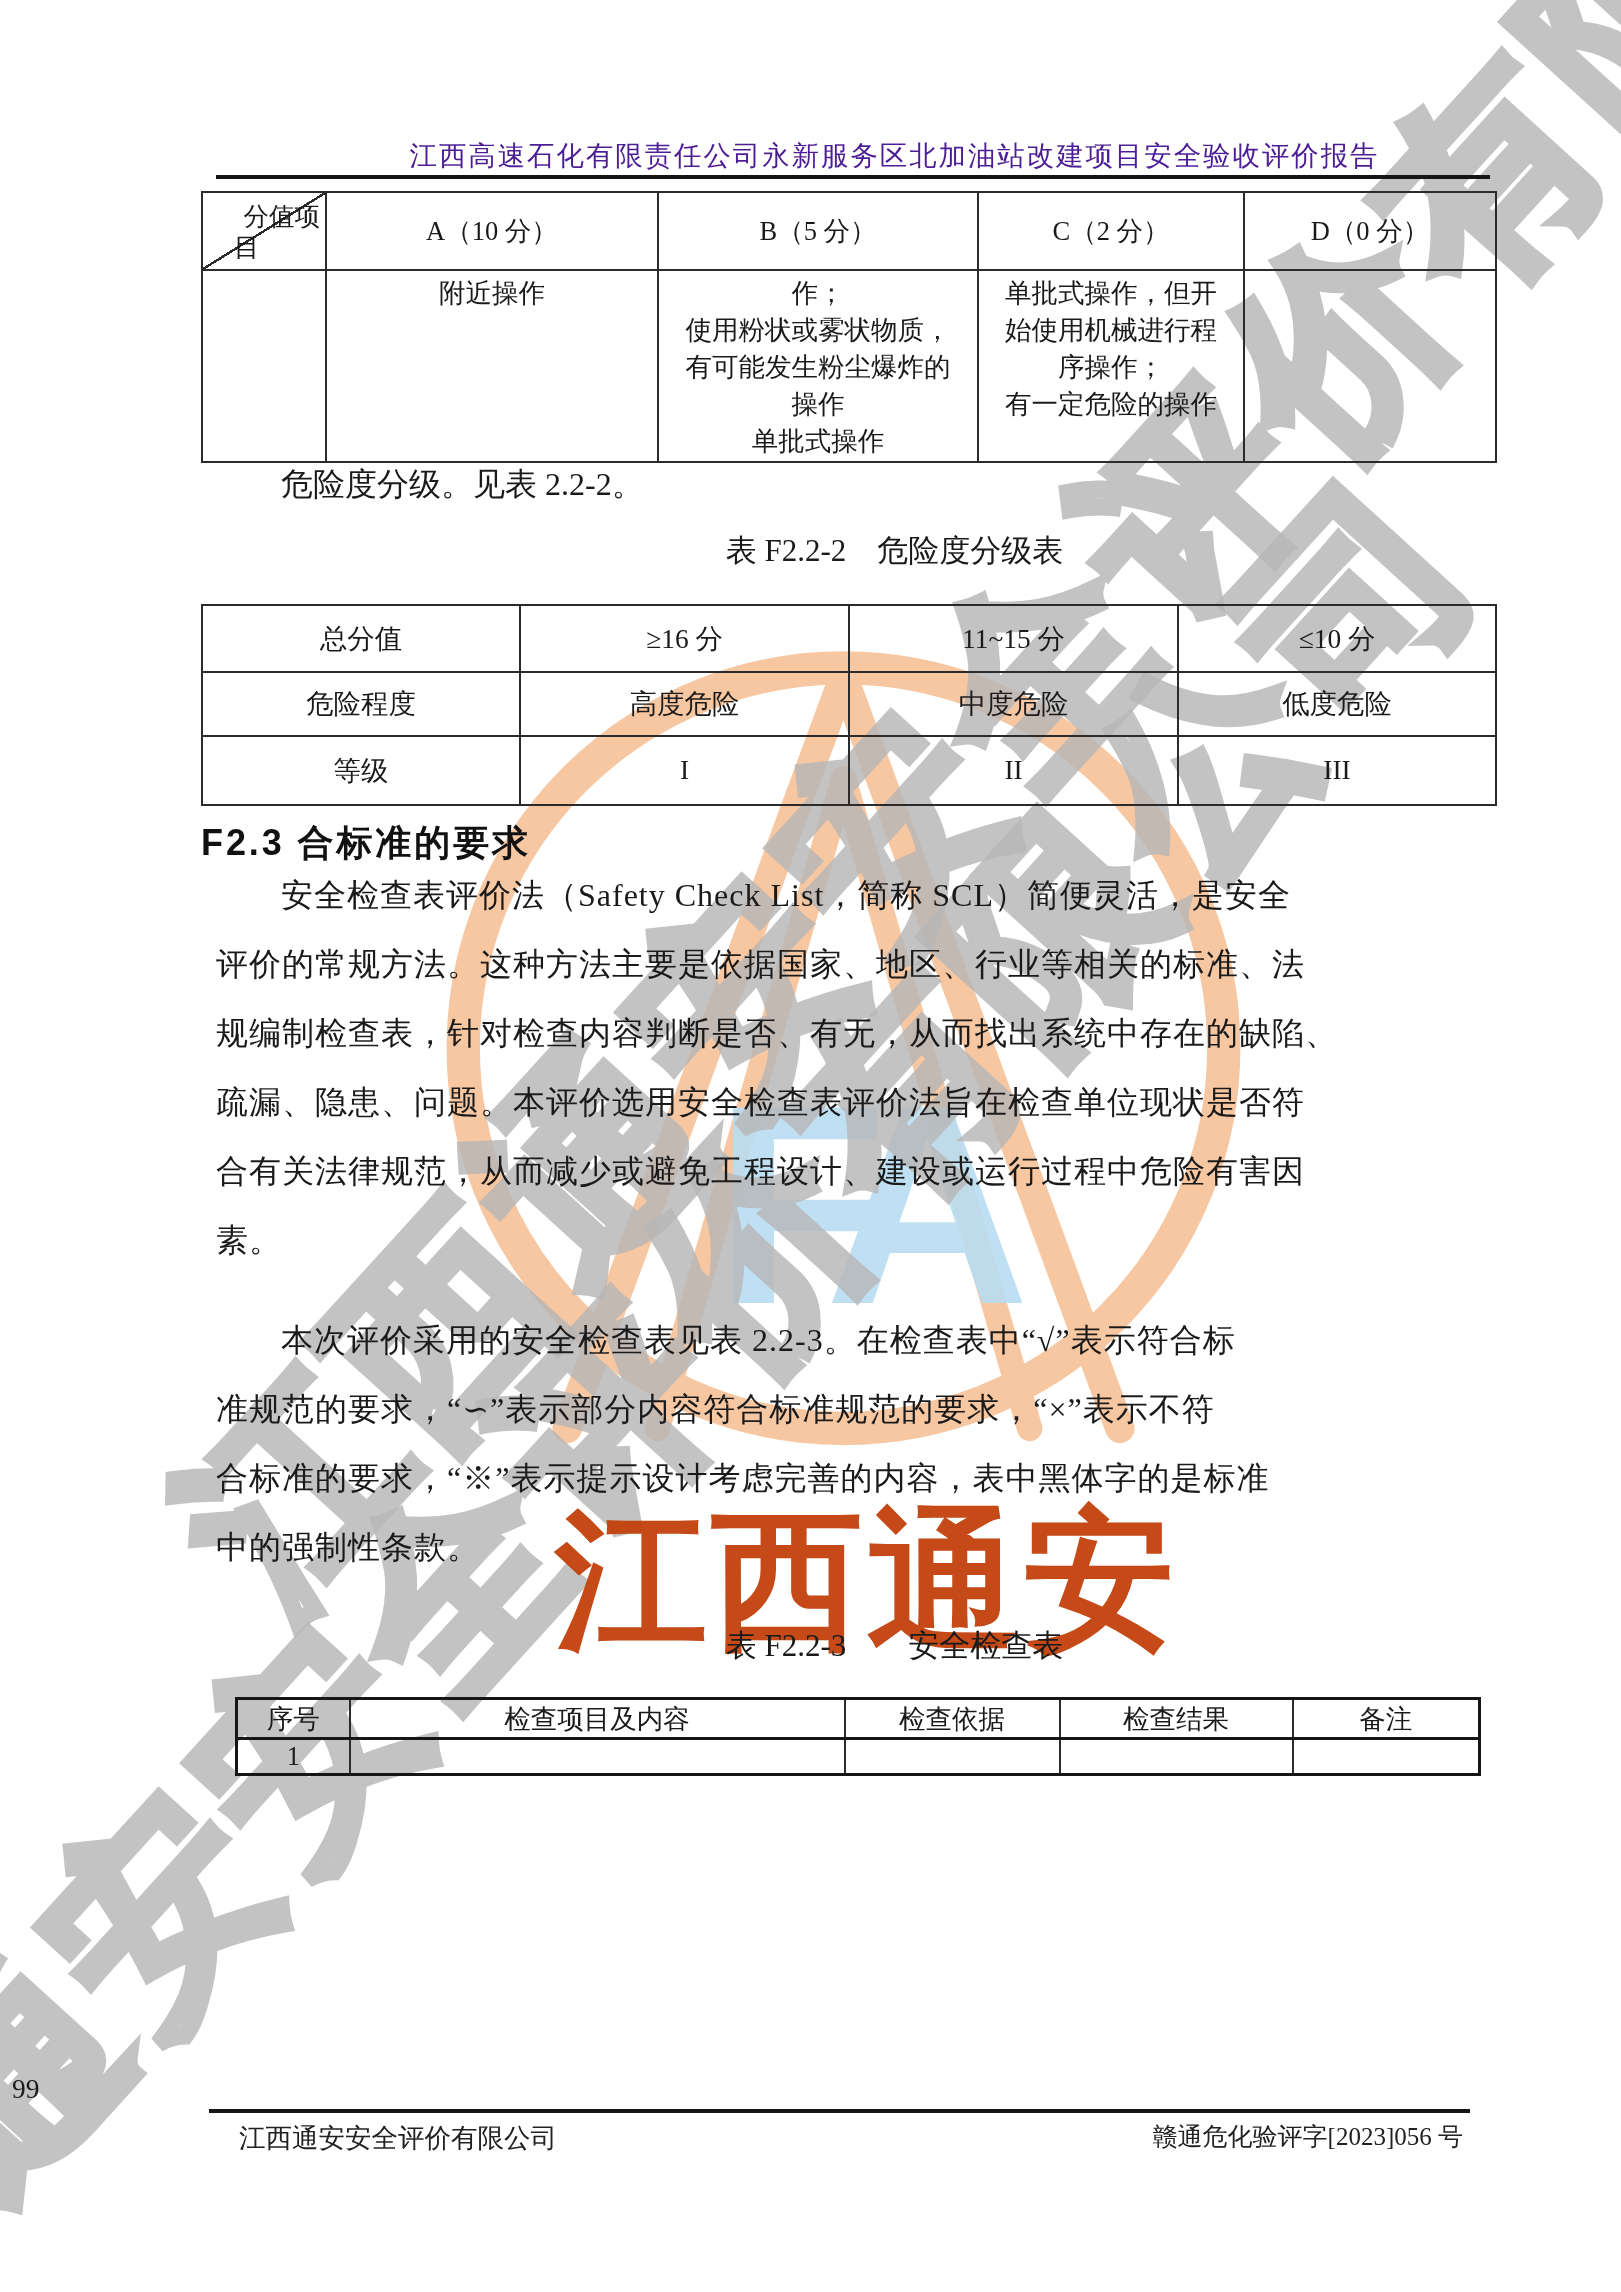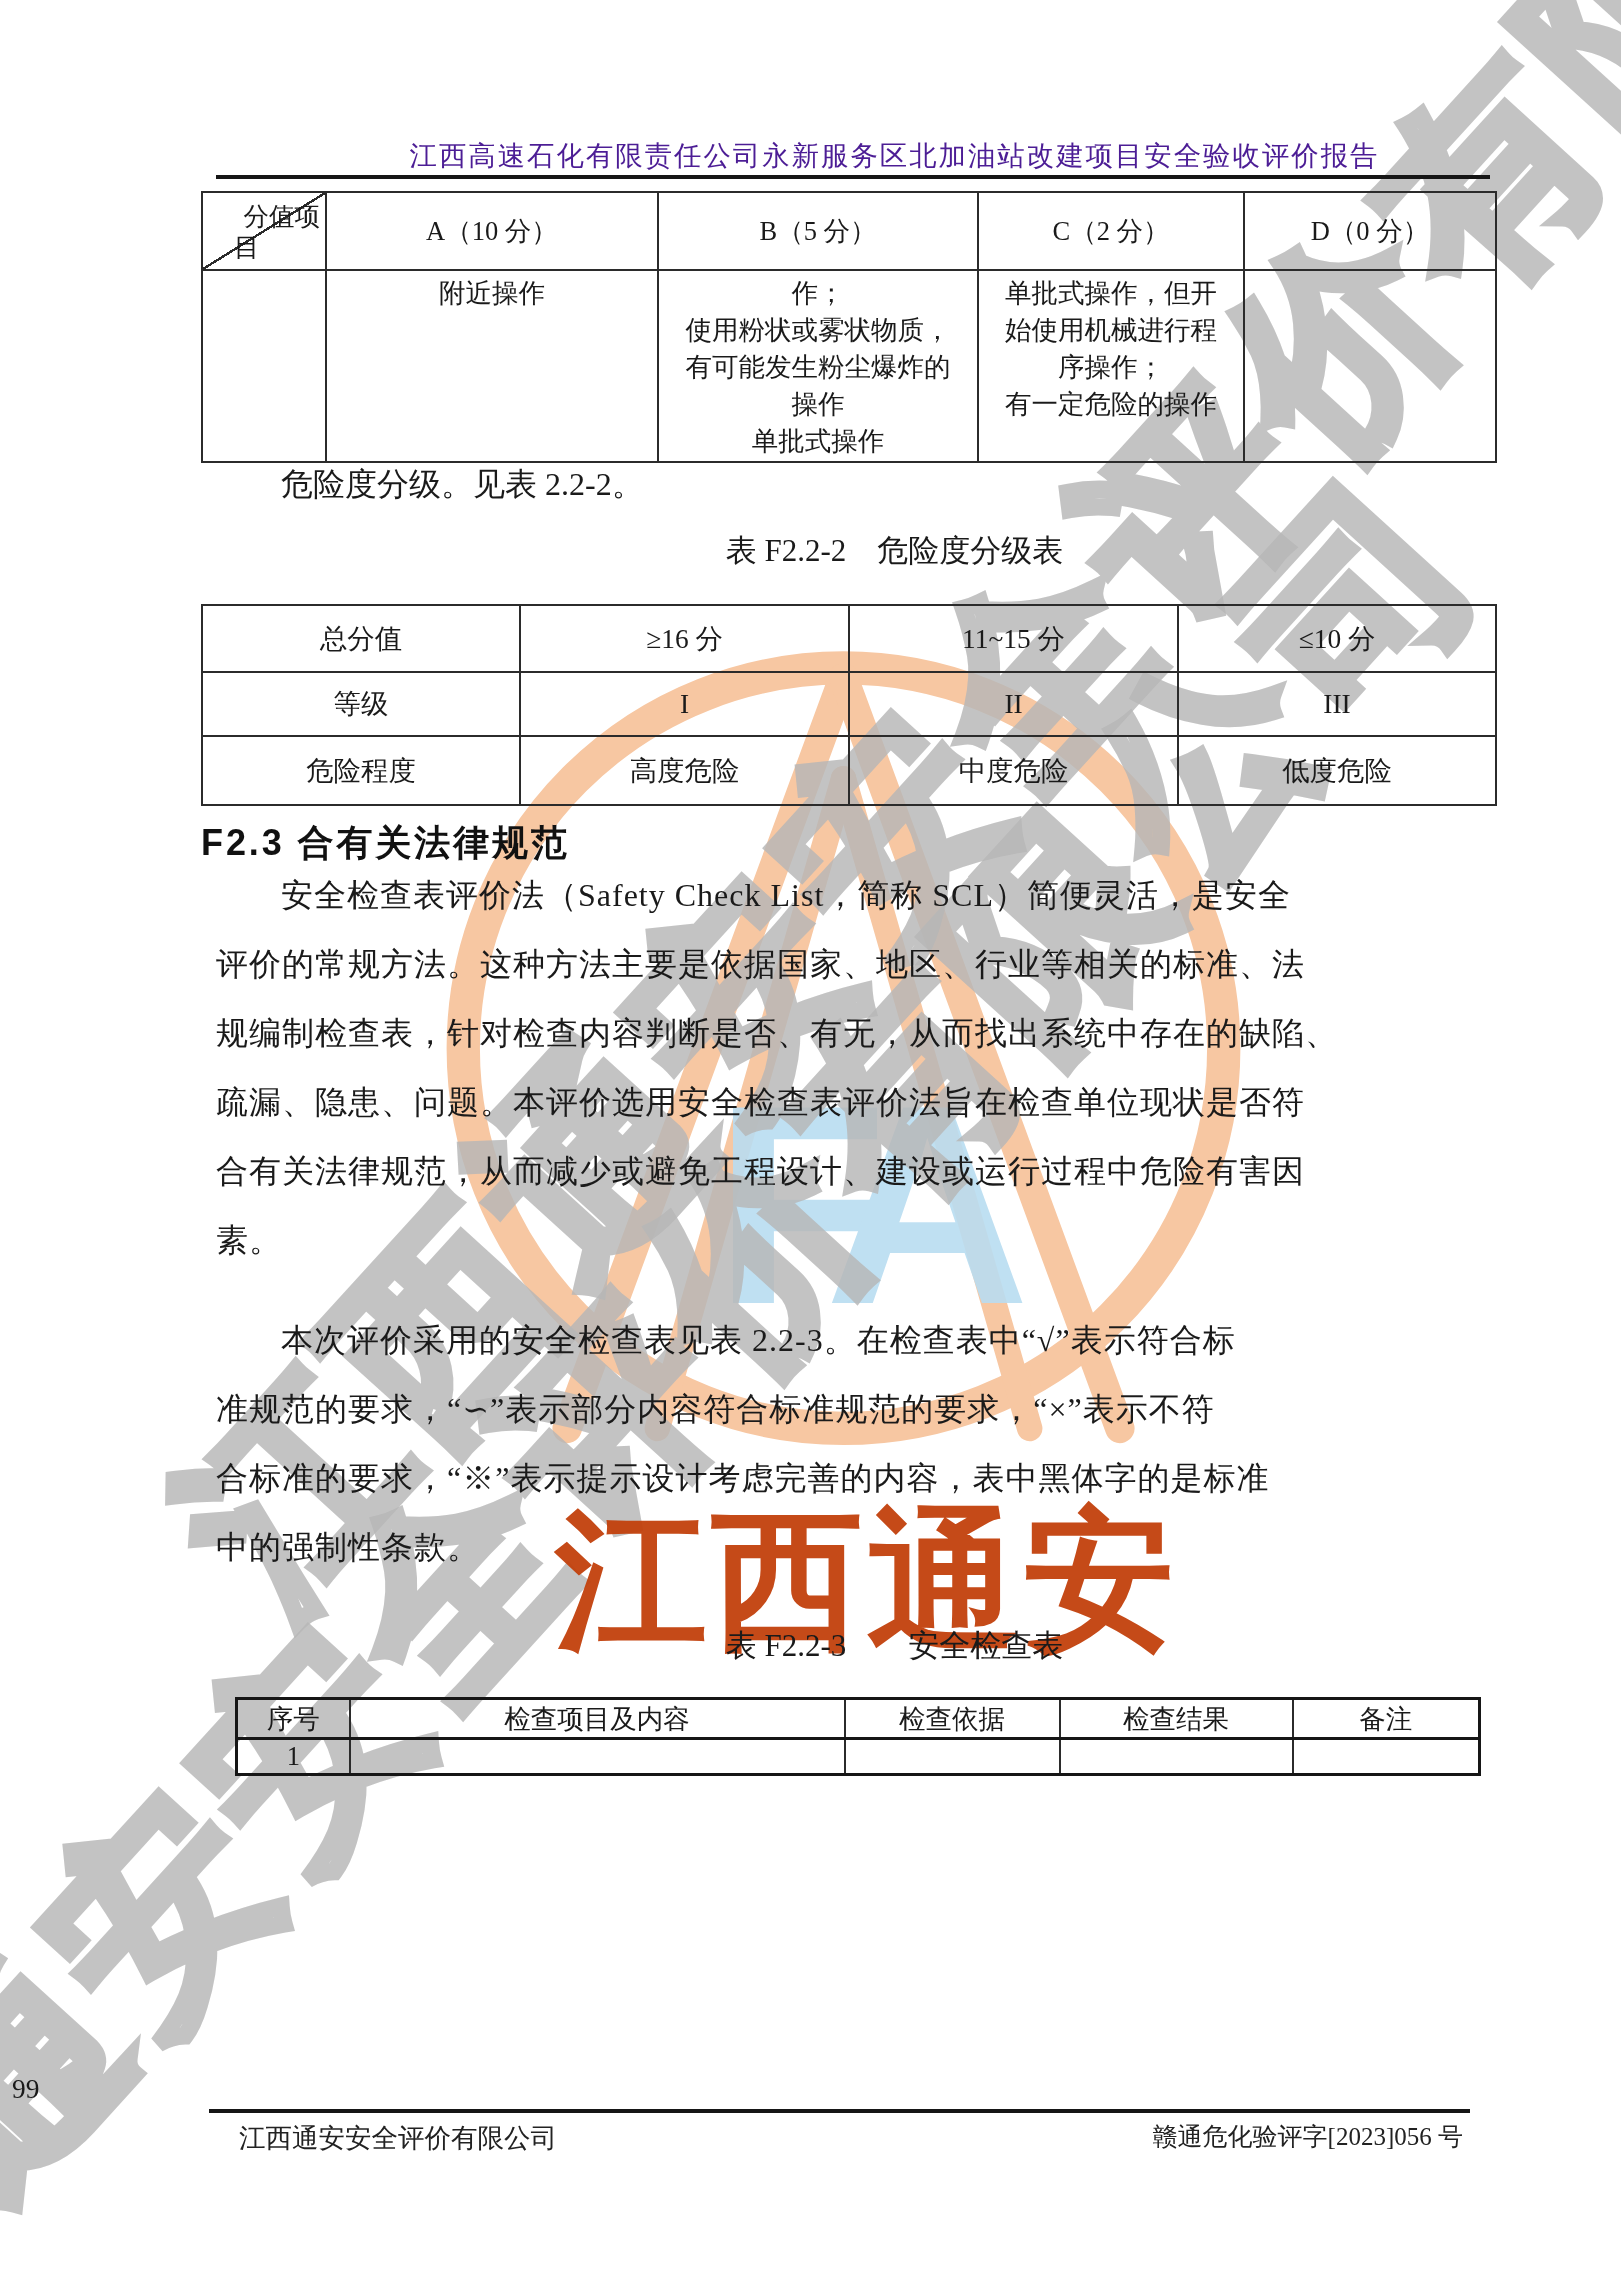--- a/index.html
+++ b/index.html
@@ -141,35 +141,35 @@
           <col style="width:318px">
         </colgroup>
       <tbody>
           <tr>
         <td>总分值</td>
         <td>≥16 分</td>
         <td>11~15 分</td>
         <td>≤10 分</td>
       </tr>
       <tr>
+        <td>危险程度</td>
+        <td>高度危险</td>
+        <td>中度危险</td>
+        <td>低度危险</td>
+      </tr>
+      <tr>
         <td>等级</td>
         <td>I</td>
         <td>II</td>
         <td>III</td>
       </tr>
-      <tr>
-        <td>危险程度</td>
-        <td>高度危险</td>
-        <td>中度危险</td>
-        <td>低度危险</td>
-      </tr>
     </tbody>
       </table>
 
-    <div class="abs sec-heading">F2.3 合有关法律规范</div>
+    <div class="abs sec-heading">F2.3 合标准的要求</div>
     <div class="abs para p1">安全检查表评价法（Safety Check List，简称 SCL）简便灵活，是安全
 评价的常规方法。这种方法主要是依据国家、地区、行业等相关的标准、法
 规编制检查表，针对检查内容判断是否、有无，从而找出系统中存在的缺陷、
 疏漏、隐患、问题。本评价选用安全检查表评价法旨在检查单位现状是否符
 合有关法律规范，从而减少或避免工程设计、建设或运行过程中危险有害因
 素。</div>
     <div class="abs para p2">本次评价采用的安全检查表见表 2.2-3。在检查表中“√”表示符合标
 准规范的要求，“∽”表示部分内容符合标准规范的要求，“×”表示不符
 合标准的要求，“※”表示提示设计考虑完善的内容，表中黑体字的是标准
 中的强制性条款。</div>

